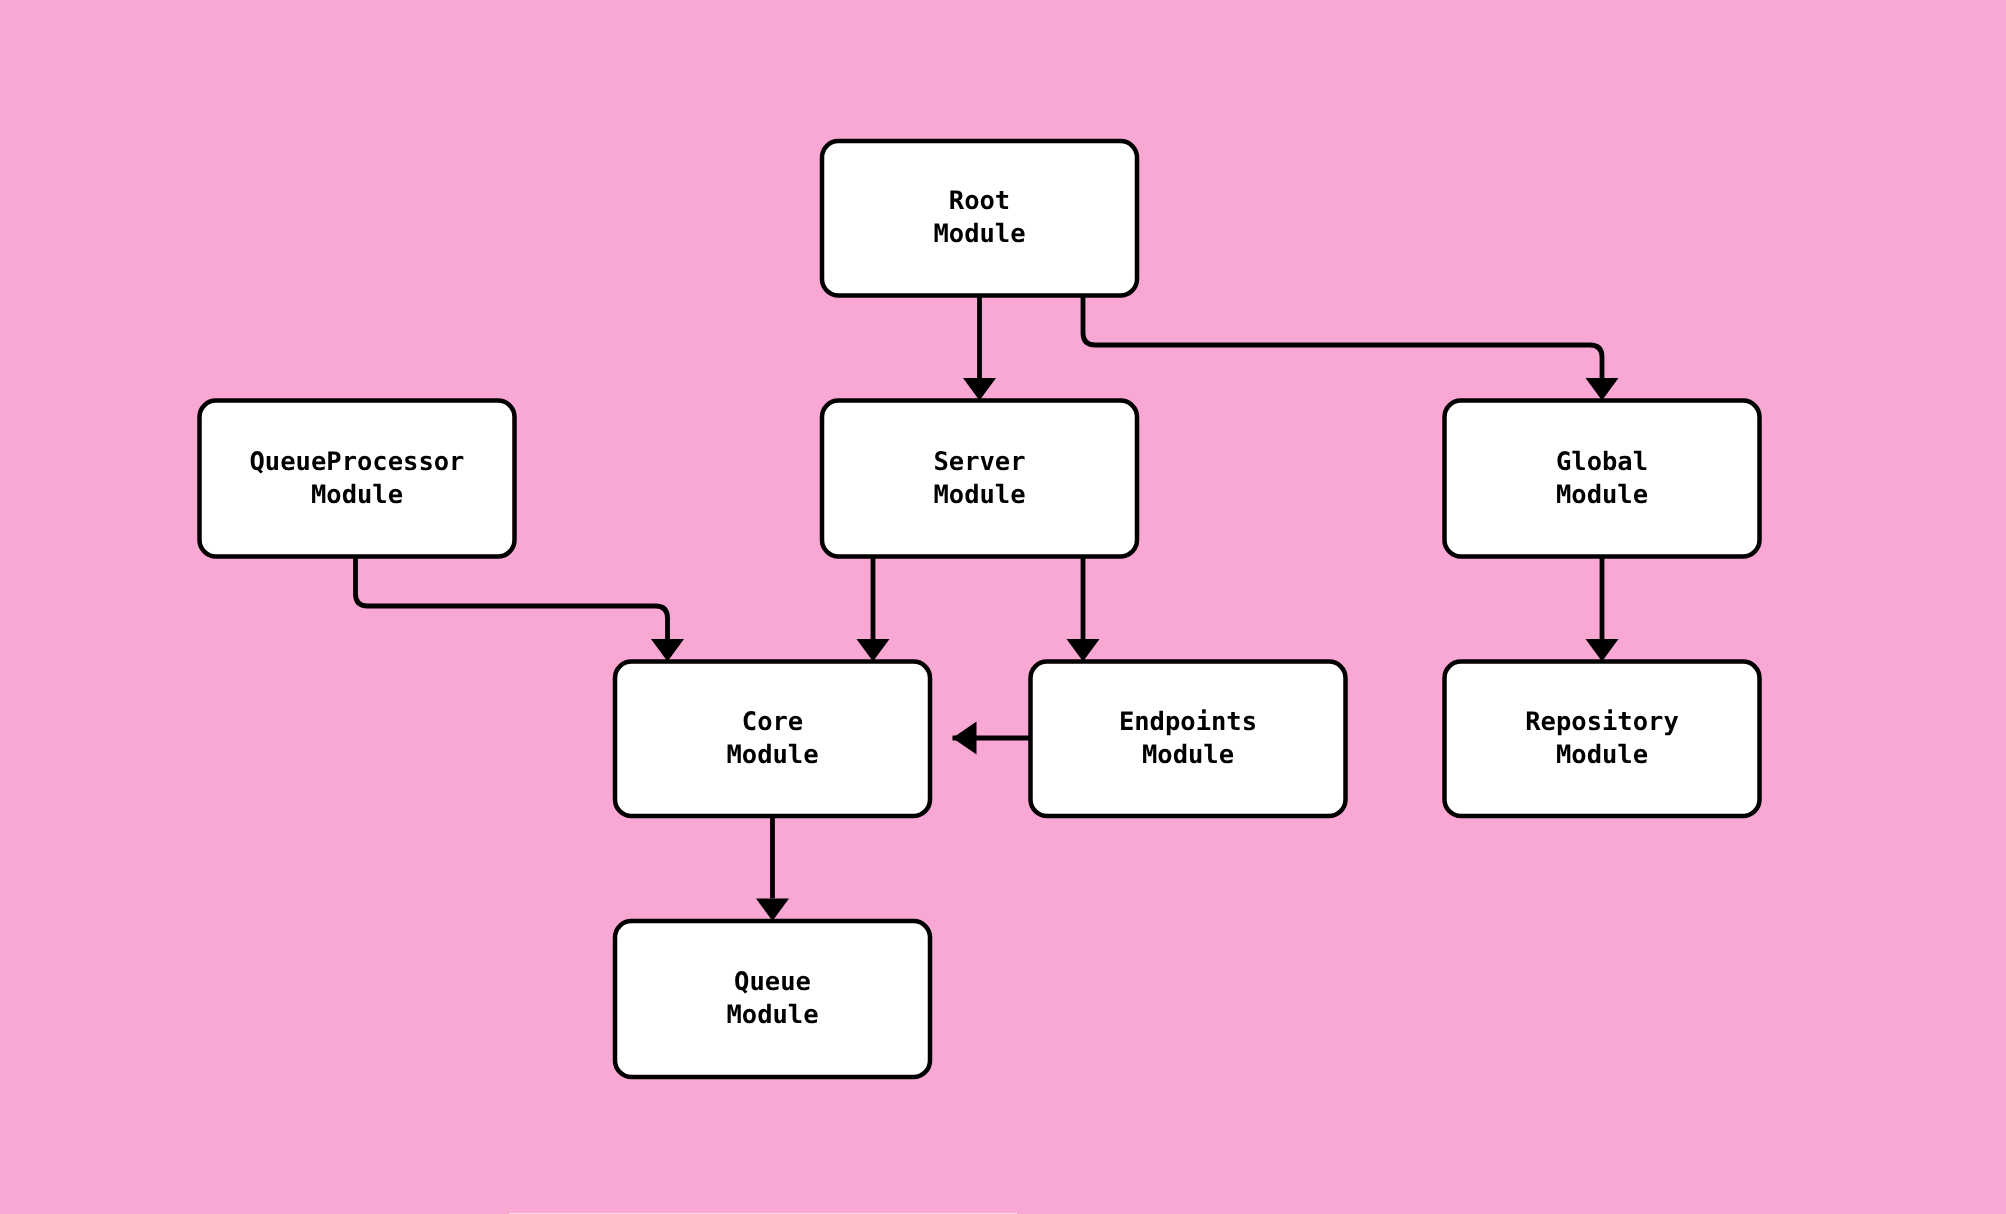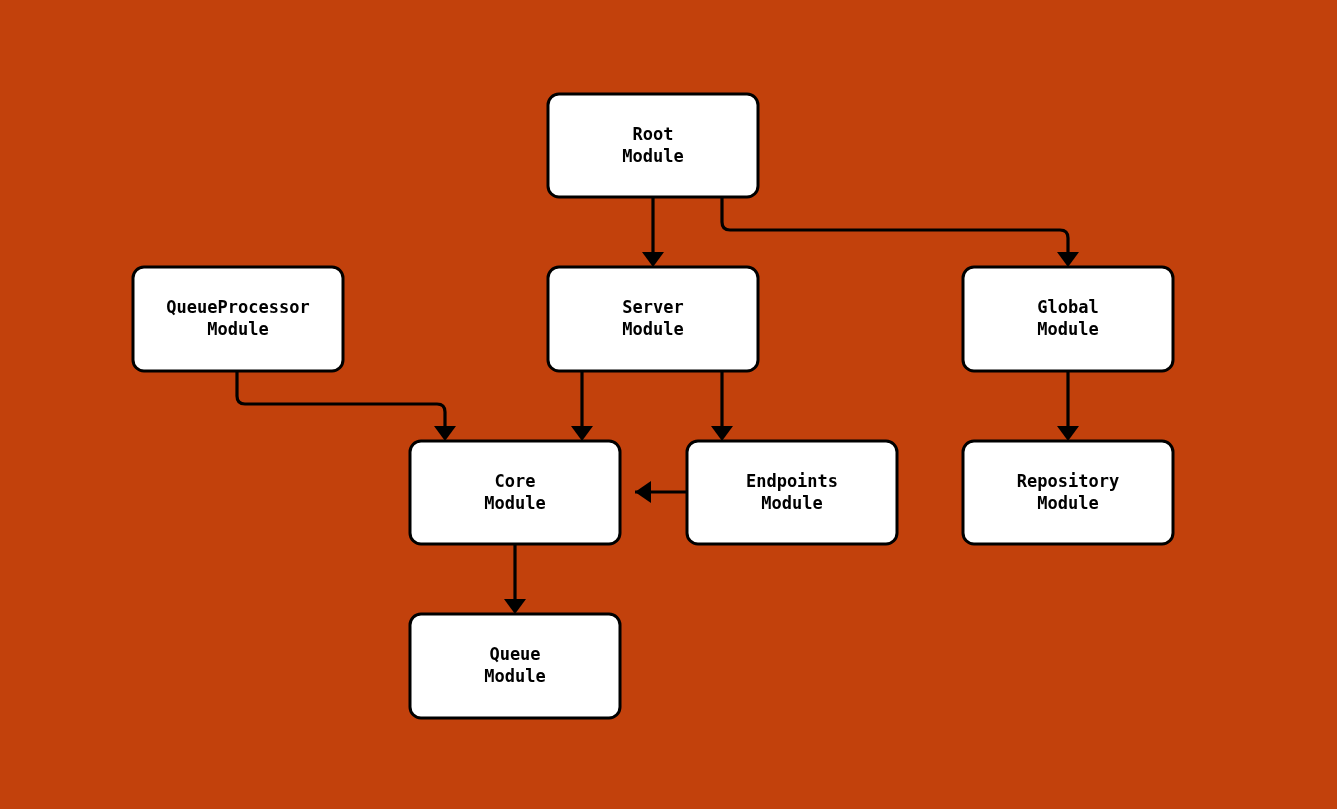--- a/index.html
+++ b/index.html
@@ -8,21 +8,21 @@
     padding: 0;
     background: #ffffff;
   }
   body {
     font-family: "DejaVu Sans Mono", "Liberation Mono", monospace;
   }
   #diagram-root {
     position: relative;
     width: 1337px;
     height: 809px;
-    background: #c2410c;
+    background: #f9a8d4;
     overflow: hidden;
   }
   svg.diagram-canvas {
     position: absolute;
     top: 0;
     left: 0;
     width: 1337px;
     height: 809px;
     display: block;
   }

